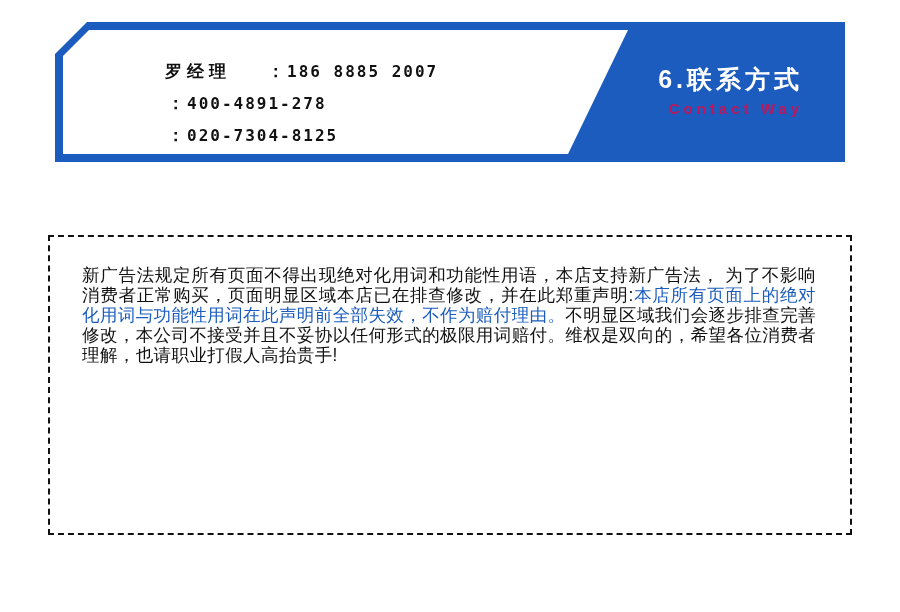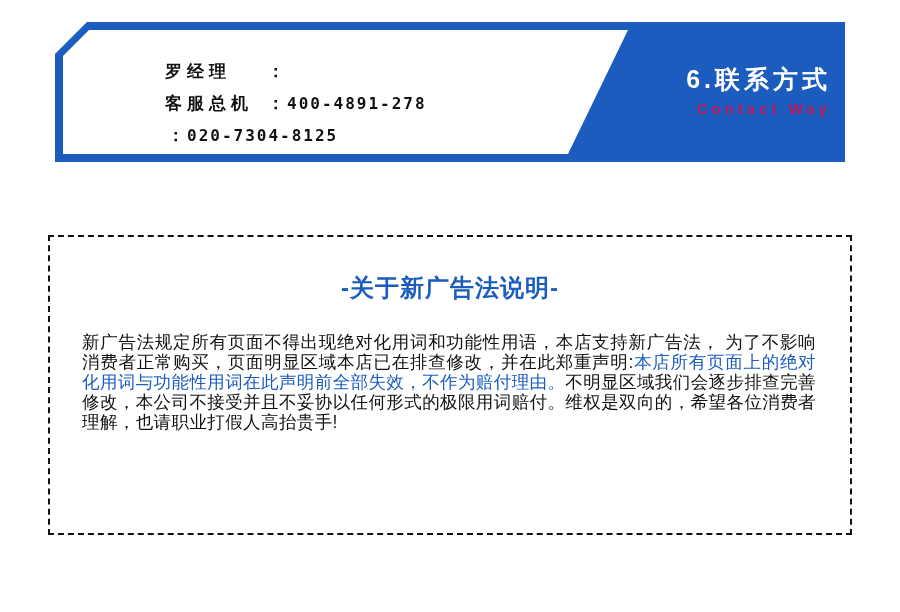--- a/index.html
+++ b/index.html
@@ -67,21 +67,21 @@
   }
   .contact-value {
     letter-spacing: 2px;
     font-family: "DejaVu Sans Mono", monospace;
     font-size: 16px;
     font-weight: bold;
   }
 
   .banner-title {
     position: absolute;
-    right: 14px;
+    right: 42px;
     top: 42px;
     text-align: right;
     color: #ffffff;
   }
   .banner-title-cn {
     font-size: 25px;
     font-weight: bold;
     letter-spacing: 4px;
     line-height: 1.2;
   }
@@ -128,36 +128,35 @@
 <body>
 
 <div class="banner">
   <div class="banner-bg"></div>
   <div class="banner-inner"></div>
 
   <div class="contact-list">
     <div class="contact-row">
       <span class="contact-label">罗经理</span>
       <span class="contact-colon">：</span>
+      <span class="contact-value">186 8885 2007</span>
     </div>
     <div class="contact-row">
-      <span class="contact-label">客服总机</span>
       <span class="contact-colon">：</span>
       <span class="contact-value">400-4891-278</span>
     </div>
     <div class="contact-row">
       <span class="contact-colon">：</span>
       <span class="contact-value">020-7304-8125</span>
     </div>
   </div>
 
   <div class="banner-title">
     <div class="banner-title-cn">6.联系方式</div>
     <div class="banner-title-en">Contact Way</div>
   </div>
 </div>
 
 <div class="notice">
-  <div class="notice-title">-关于新广告法说明-</div>
   <div class="notice-body">
     <span>新广告法规定所有页面不得出现绝对化用词和功能性用语，本店支持新广告法， 为了不影响消费者正常购买，页面明显区域本店已在排查修改，并在此郑重声明:</span><span class="hl">本店所有页面上的绝对化用词与功能性用词在此声明前全部失效，不作为赔付理由。</span><span>不明显区域我们会逐步排查完善修改，本公司不接受并且不妥协以任何形式的极限用词赔付。维权是双向的，希望各位消费者理解，也请职业打假人高抬贵手!</span>
   </div>
 </div>
 
 </body></html>

